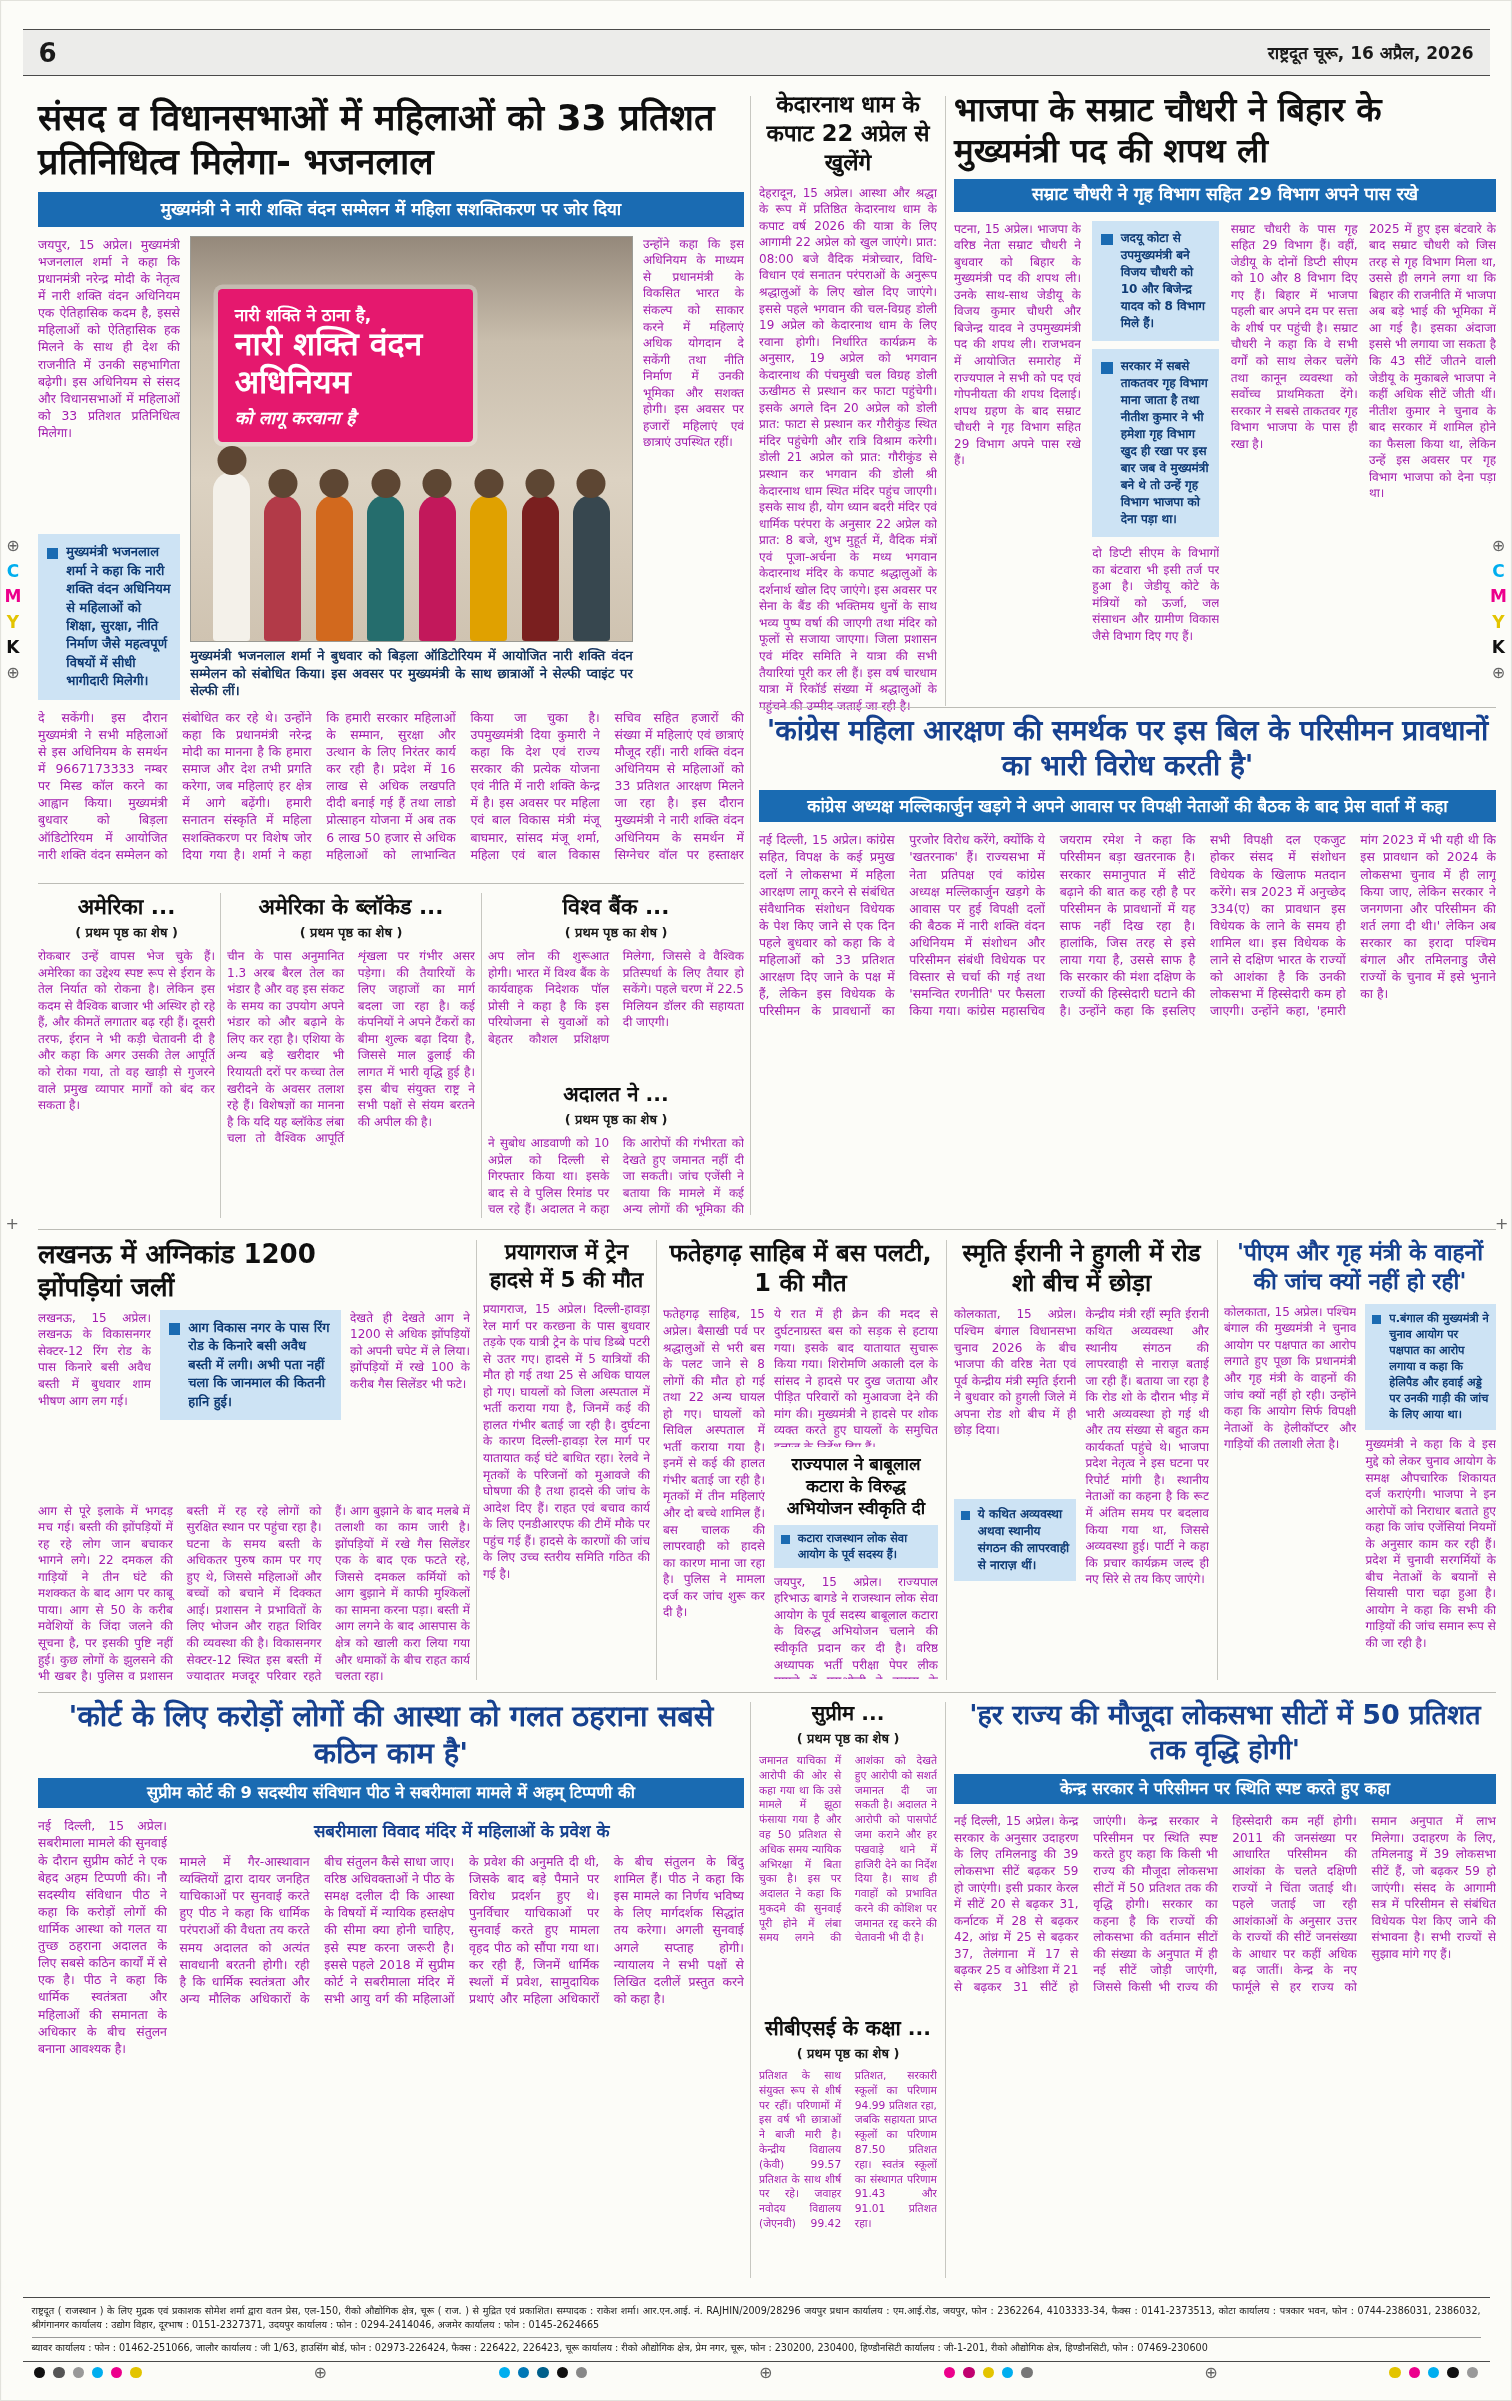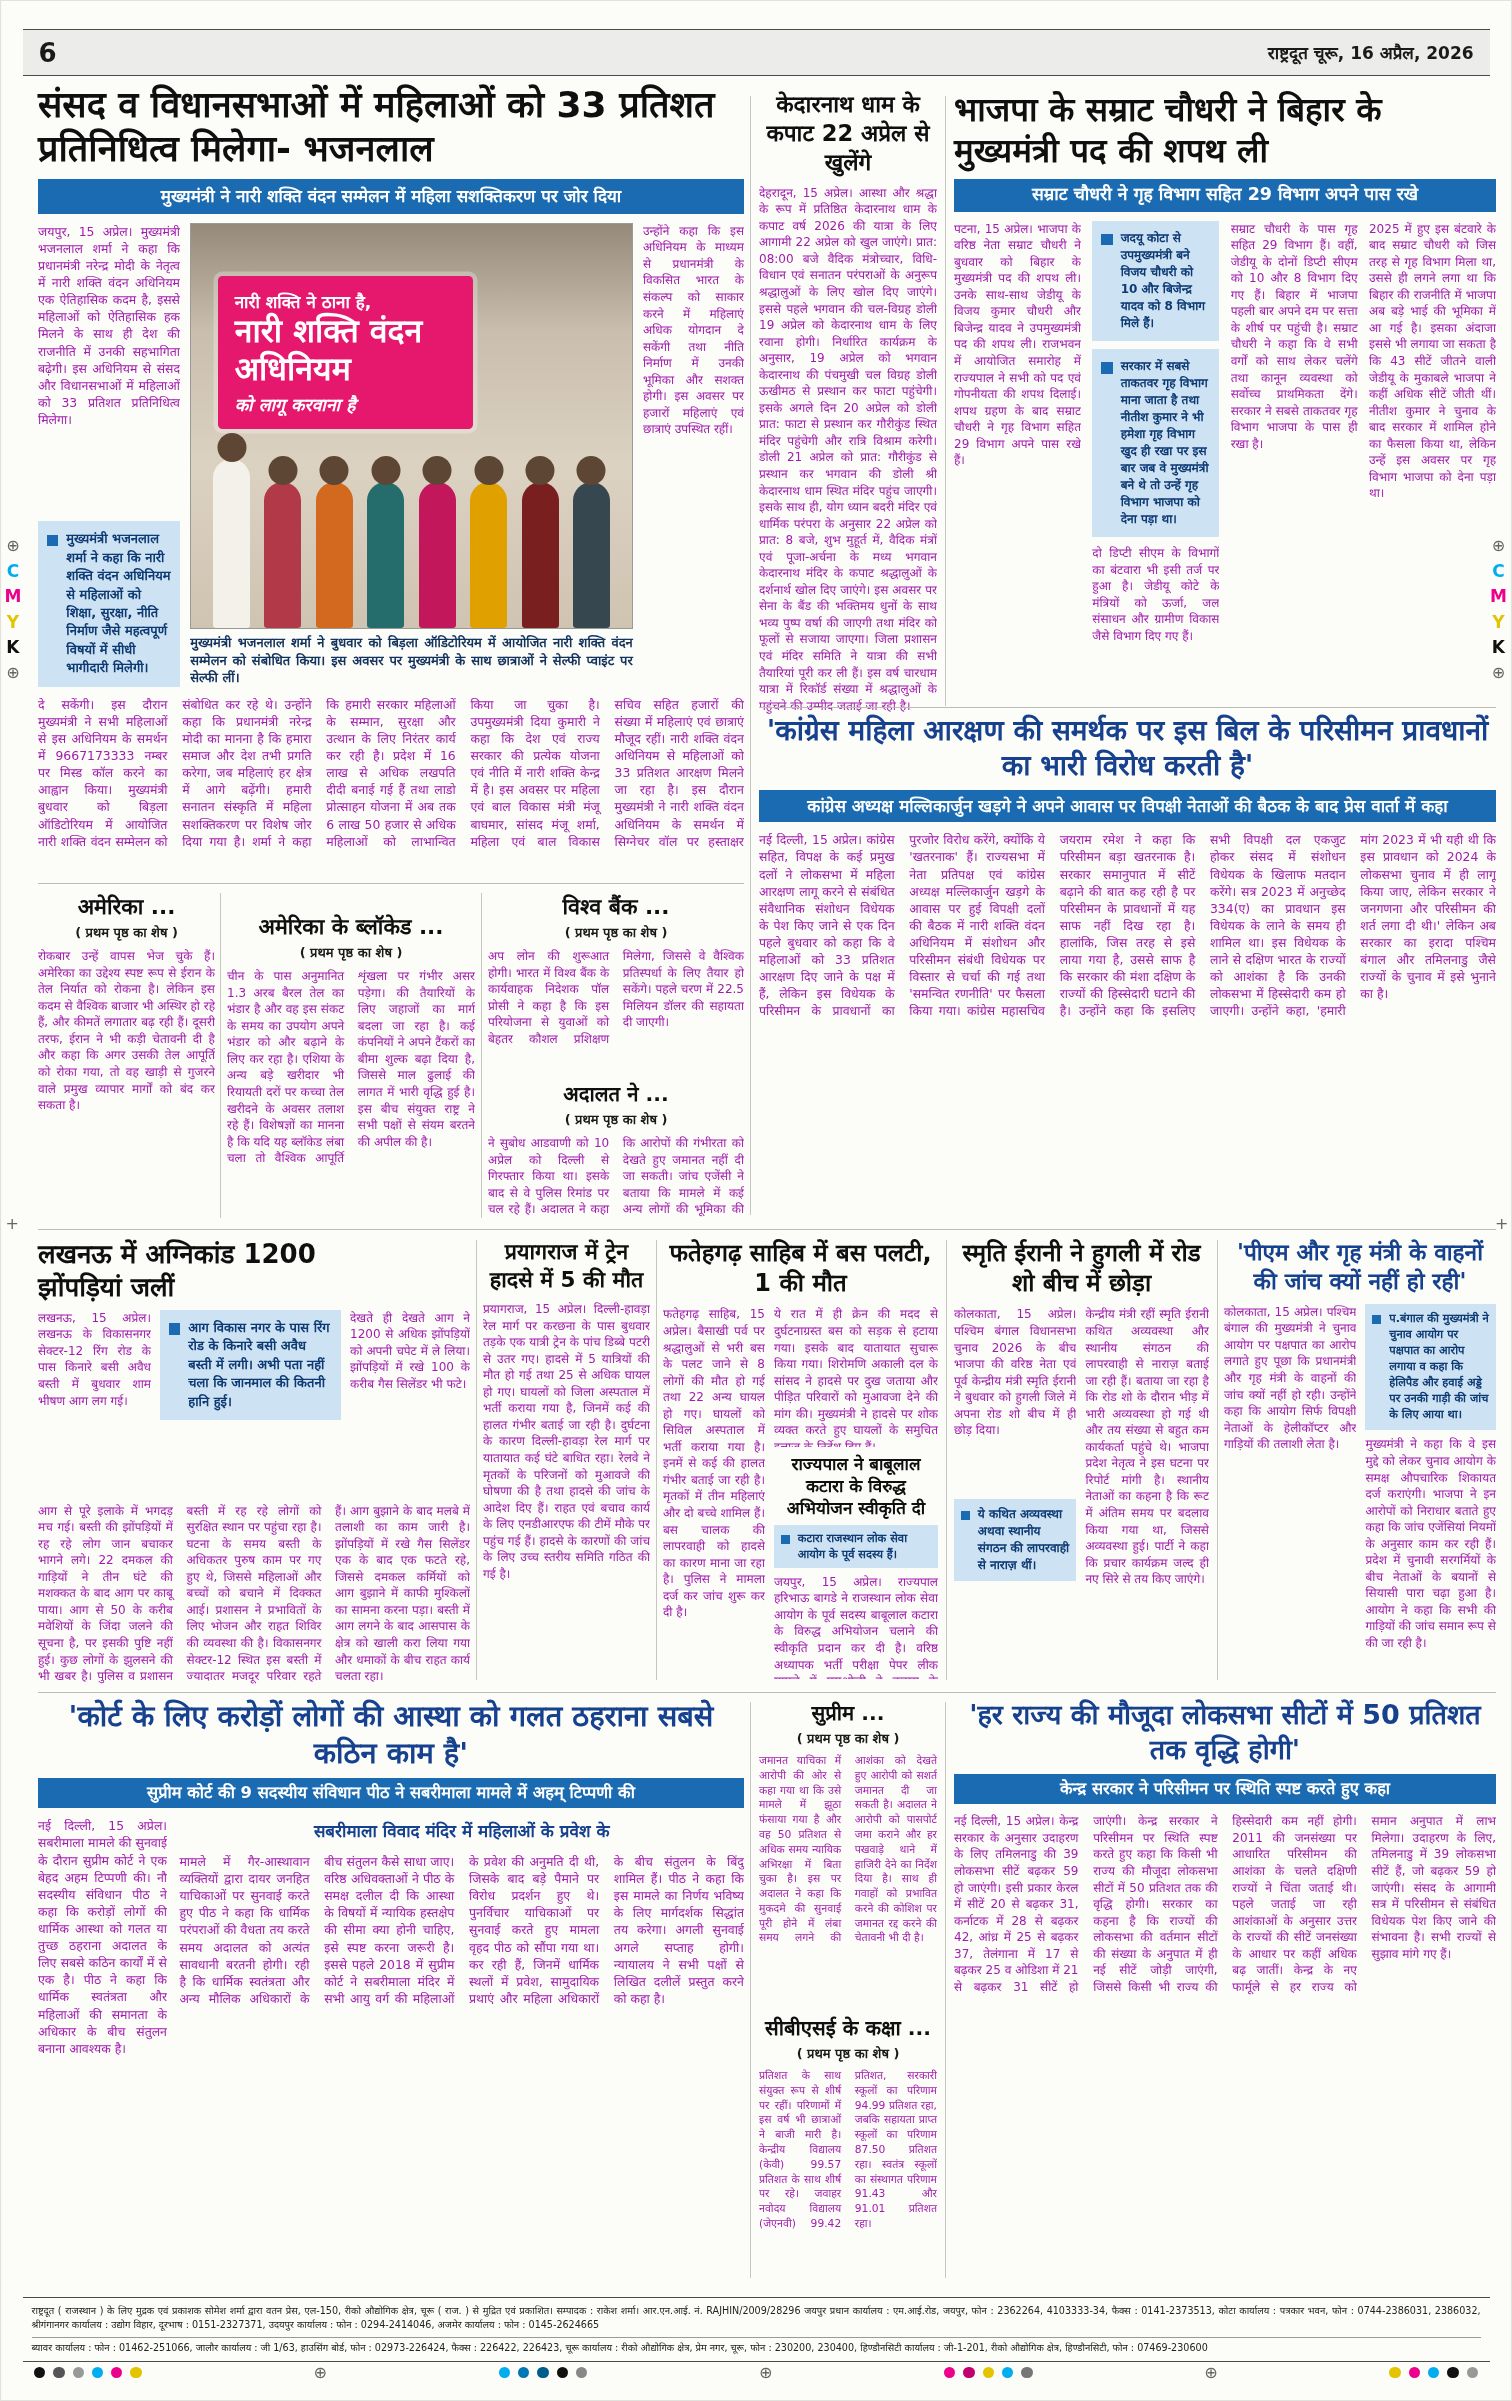--- a/index.html
+++ b/index.html
@@ -64,21 +64,21 @@
 </head>
 <body>
 
 <div class="page">
 
   <header class="abs pagebar" style="left:22.6px;top:29px;width:1467px;height:47px;">
     <span style="font-size:26px;font-weight:bold;">6</span>
     <span style="font-size:17px;font-weight:bold;">राष्ट्रदूत चूरू, 16 अप्रैल, 2026</span>
   </header>
 
-  <section class="abs" style="left:38px;top:83px;width:706px;height:786px;">
+  <section class="abs" style="left:38px;top:96px;width:706px;height:786px;">
     <h1 style="font-size:36px;line-height:1.22;">संसद व विधानसभाओं में महिलाओं को 33 प्रतिशत प्रतिनिधित्व मिलेगा- भजनलाल</h1>
     <div class="bluebar" style="height:35px;font-size:17px;margin-top:8px;">मुख्यमंत्री ने नारी शक्ति वंदन सम्मेलन में महिला सशक्तिकरण पर जोर दिया</div>
     <div style="display:flex;gap:10.2px;margin-top:9px;height:464px;">
       <div style="width:142px;display:flex;flex-direction:column;">
         <div class="bt" style="flex:1;">जयपुर, 15 अप्रेल। मुख्यमंत्री भजनलाल शर्मा ने कहा कि प्रधानमंत्री नरेन्द्र मोदी के नेतृत्व में नारी शक्ति वंदन अधिनियम एक ऐतिहासिक कदम है, इससे महिलाओं को ऐतिहासिक हक मिलने के साथ ही देश की राजनीति में उनकी सहभागिता बढ़ेगी। इस अधिनियम से संसद और विधानसभाओं में महिलाओं को 33 प्रतिशत प्रतिनिधित्व मिलेगा।</div>
         <div class="hlbox" style="margin-top:6.8px;">
           <span class="sq"></span>
           <span class="tx">मुख्यमंत्री भजनलाल शर्मा ने कहा कि नारी शक्ति वंदन अधिनियम से महिलाओं को शिक्षा, सुरक्षा, नीति निर्माण जैसे महत्वपूर्ण विषयों में सीधी भागीदारी मिलेगी।</span>
         </div>
       </div>
@@ -139,21 +139,21 @@
     <div class="bluebar" style="height:32px;font-size:17px;margin-top:6.8px;">कांग्रेस अध्यक्ष मल्लिकार्जुन खड़गे ने अपने आवास पर विपक्षी नेताओं की बैठक के बाद प्रेस वार्ता में कहा</div>
     <div class="bt cols5" style="margin-top:9px;height:373px;">नई दिल्ली, 15 अप्रेल। कांग्रेस सहित, विपक्ष के कई प्रमुख दलों ने लोकसभा में महिला आरक्षण लागू करने से संबंधित संवैधानिक संशोधन विधेयक के पेश किए जाने से एक दिन पहले बुधवार को कहा कि वे महिलाओं को 33 प्रतिशत आरक्षण दिए जाने के पक्ष में हैं, लेकिन इस विधेयक के परिसीमन के प्रावधानों का पुरजोर विरोध करेंगे, क्योंकि ये 'खतरनाक' हैं। राज्यसभा में नेता प्रतिपक्ष एवं कांग्रेस अध्यक्ष मल्लिकार्जुन खड़गे के आवास पर हुई विपक्षी दलों की बैठक में नारी शक्ति वंदन अधिनियम में संशोधन और परिसीमन संबंधी विधेयक पर विस्तार से चर्चा की गई तथा 'समन्वित रणनीति' पर फैसला किया गया। कांग्रेस महासचिव जयराम रमेश ने कहा कि परिसीमन बड़ा खतरनाक है। सरकार समानुपात में सीटें बढ़ाने की बात कह रही है पर परिसीमन के प्रावधानों में यह साफ नहीं दिख रहा है। हालांकि, जिस तरह से इसे लाया गया है, उससे साफ है कि सरकार की मंशा दक्षिण के राज्यों की हिस्सेदारी घटाने की है। उन्होंने कहा कि इसलिए सभी विपक्षी दल एकजुट होकर संसद में संशोधन विधेयक के खिलाफ मतदान करेंगे। सत्र 2023 में अनुच्छेद 334(ए) का प्रावधान इस विधेयक के लाने के समय ही शामिल था। इस विधेयक के लाने से दक्षिण भारत के राज्यों को आशंका है कि उनकी लोकसभा में हिस्सेदारी कम हो जाएगी। उन्होंने कहा, 'हमारी मांग 2023 में भी यही थी कि इस प्रावधान को 2024 के लोकसभा चुनाव में ही लागू किया जाए, लेकिन सरकार ने जनगणना और परिसीमन की शर्त लगा दी थी।' लेकिन अब सरकार का इरादा पश्चिम बंगाल और तमिलनाडु जैसे राज्यों के चुनाव में इसे भुनाने का है।</div>
   </section>
 
   <section class="abs" style="left:38px;top:891px;width:177px;height:330px;">
     <h3 class="center" style="font-size:21.5px;">अमेरिका ...</h3>
     <div class="contnote">( प्रथम पृष्ठ का शेष )</div>
     <div class="bt bt-s" style="height:260px;">रोकबार उन्हें वापस भेज चुके हैं। अमेरिका का उद्देश्य स्पष्ट रूप से ईरान के तेल निर्यात को रोकना है। लेकिन इस कदम से वैश्विक बाजार भी अस्थिर हो रहे हैं, और कीमतें लगातार बढ़ रही हैं। दूसरी तरफ, ईरान ने भी कड़ी चेतावनी दी है और कहा कि अगर उसकी तेल आपूर्ति को रोका गया, तो वह खाड़ी से गुजरने वाले प्रमुख व्यापार मार्गों को बंद कर सकता है।</div>
   </section>
 
-  <section class="abs" style="left:227px;top:891px;width:248px;height:330px;margin-top:20px;">
+  <section class="abs" style="left:227px;top:891px;width:248px;height:330px;">
     <h3 class="center" style="font-size:21.5px;">अमेरिका के ब्लॉकेड ...</h3>
     <div class="contnote">( प्रथम पृष्ठ का शेष )</div>
     <div class="bt bt-s cols2" style="height:260px;">चीन के पास अनुमानित 1.3 अरब बैरल तेल का भंडार है और वह इस संकट के समय का उपयोग अपने भंडार को और बढ़ाने के लिए कर रहा है। एशिया के अन्य बड़े खरीदार भी रियायती दरों पर कच्चा तेल खरीदने के अवसर तलाश रहे हैं। विशेषज्ञों का मानना है कि यदि यह ब्लॉकेड लंबा चला तो वैश्विक आपूर्ति शृंखला पर गंभीर असर पड़ेगा। की तैयारियों के लिए जहाजों का मार्ग बदला जा रहा है। कई कंपनियों ने अपने टैंकरों का बीमा शुल्क बढ़ा दिया है, जिससे माल ढुलाई की लागत में भारी वृद्धि हुई है। इस बीच संयुक्त राष्ट्र ने सभी पक्षों से संयम बरतने की अपील की है।</div>
   </section>
 
   <section class="abs" style="left:488px;top:891px;width:256px;height:164px;">
     <h3 class="center" style="font-size:21.5px;">विश्व बैंक ...</h3>
     <div class="contnote">( प्रथम पृष्ठ का शेष )</div>
     <div class="bt bt-s cols2" style="height:104px;">अप लोन की शुरूआत होगी। भारत में विश्व बैंक के कार्यवाहक निदेशक पॉल प्रोसी ने कहा है कि इस परियोजना से युवाओं को बेहतर कौशल प्रशिक्षण मिलेगा, जिससे वे वैश्विक प्रतिस्पर्धा के लिए तैयार हो सकेंगे। पहले चरण में 22.5 मिलियन डॉलर की सहायता दी जाएगी।</div>
   </section>

